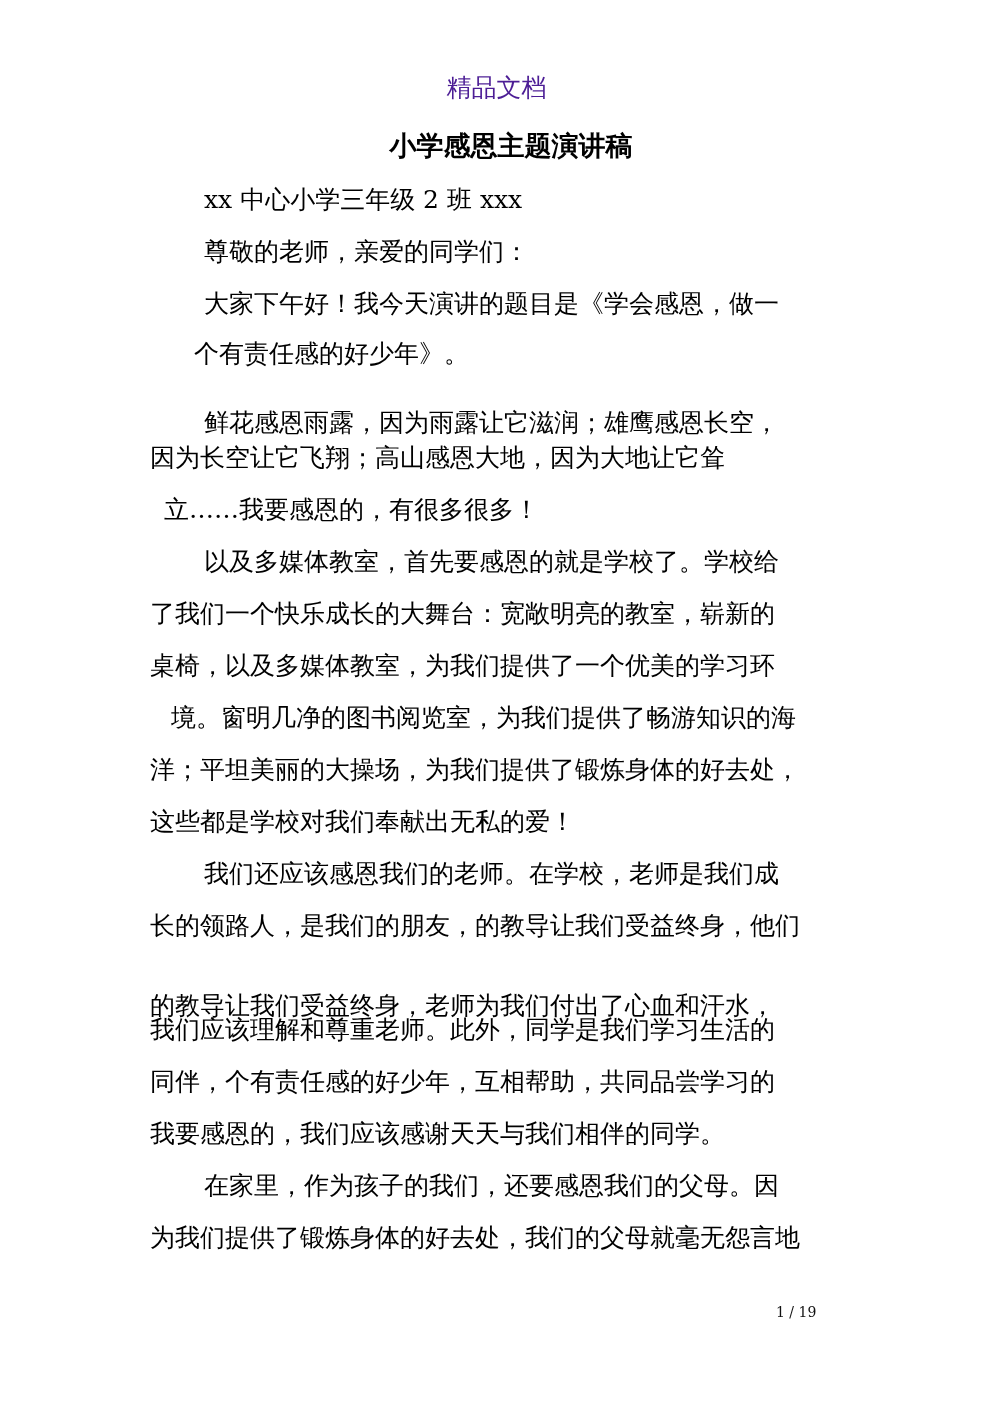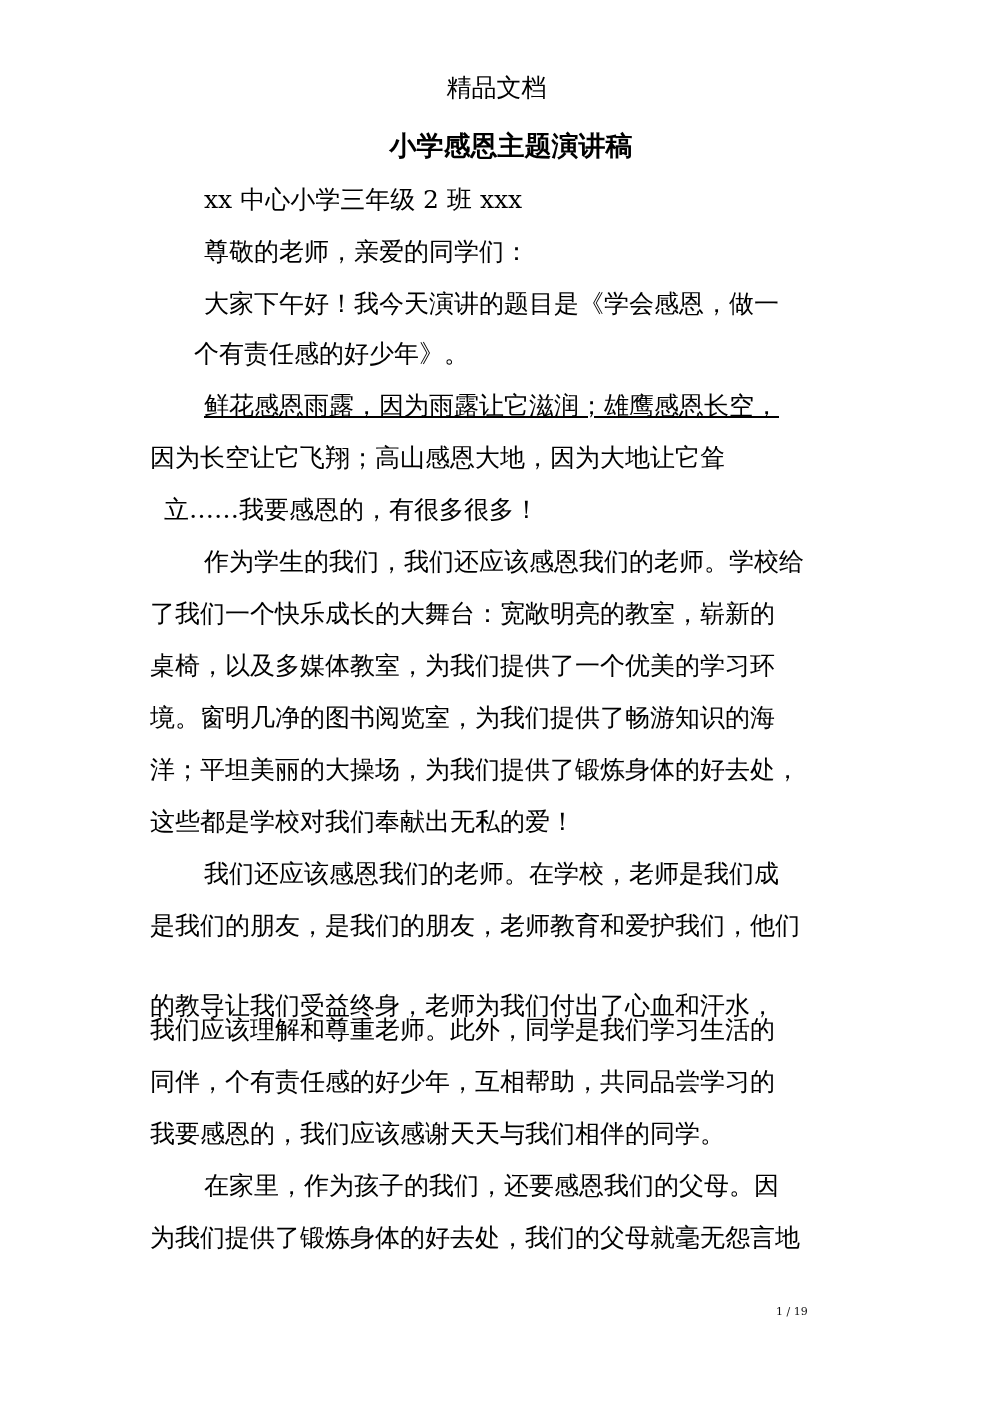--- a/index.html
+++ b/index.html
@@ -15,21 +15,21 @@
       font-family: "DejaVu Serif", "Liberation Serif", serif;
       color: #000000;
     }
     .header {
       position: absolute;
       top: 72px;
       left: 0;
       width: 993px;
       text-align: center;
       font-size: 25px;
-      color: #000000;
+      color: #4c1d95;
       line-height: 32px;
     }
     .title {
       position: absolute;
       top: 128px;
       left: 0;
       width: 1022px;
       text-align: center;
       font-size: 27px;
       font-weight: bold;
@@ -47,48 +47,48 @@
       left: 0;
       white-space: nowrap;
       line-height: 36px;
       height: 36px;
     }
     .indent { left: 54px; }
     .page-number {
       position: absolute;
       top: 1302px;
       left: 776px;
-      font-size: 11px;
+      font-size: 14px;
       line-height: 20px;
       color: #111111;
     }
   </style>
 </head>
 <body>
 
 <div>
   <div class="header">精品文档</div>
   <div class="title">小学感恩主题演讲稿</div>
 
   <div class="body-text">
     <div class="line indent" style="top: 2px;">xx 中心小学三年级 2 班  xxx</div>
     <div class="line indent" style="top: 54px;">尊敬的老师，亲爱的同学们：</div>
     <div class="line indent" style="top: 106px;">大家下午好！我今天演讲的题目是《学会感恩，做一</div>
     <div class="line" style="top: 156px; margin-left: 44px;">个有责任感的好少年》。</div>
-    <div class="line indent" style="top: 208px; text-decoration: underline;">鲜花感恩雨露，因为雨露让它滋润；雄鹰感恩长空，</div>
+    <div class="line indent" style="top: 225px;">鲜花感恩雨露，因为雨露让它滋润；雄鹰感恩长空，</div>
     <div class="line" style="top: 260px;">因为长空让它飞翔；高山感恩大地，因为大地让它耸</div>
     <div class="line" style="top: 312px; margin-left: 14px;">立……我要感恩的，有很多很多！</div>
-    <div class="line indent" style="top: 364px;">作为学生的我们，我们还应该感恩我们的老师。学校给</div>
+    <div class="line indent" style="top: 364px;">以及多媒体教室，首先要感恩的就是学校了。学校给</div>
     <div class="line" style="top: 416px;">了我们一个快乐成长的大舞台：宽敞明亮的教室，崭新的</div>
     <div class="line" style="top: 468px;">桌椅，以及多媒体教室，为我们提供了一个优美的学习环</div>
-    <div class="line" style="top: 520px;">境。窗明几净的图书阅览室，为我们提供了畅游知识的海</div>
+    <div class="line" style="top: 520px; margin-left: 21px;">境。窗明几净的图书阅览室，为我们提供了畅游知识的海</div>
     <div class="line" style="top: 572px;">洋；平坦美丽的大操场，为我们提供了锻炼身体的好去处，</div>
     <div class="line" style="top: 624px;">这些都是学校对我们奉献出无私的爱！</div>
     <div class="line indent" style="top: 676px;">我们还应该感恩我们的老师。在学校，老师是我们成</div>
-    <div class="line" style="top: 728px;">是我们的朋友，是我们的朋友，老师教育和爱护我们，他们</div>
+    <div class="line" style="top: 728px;">长的领路人，是我们的朋友，的教导让我们受益终身，他们</div>
     <div class="line" style="top: 780px; margin-top: 28px;">的教导让我们受益终身，老师为我们付出了心血和汗水，</div>
     <div class="line" style="top: 832px;">我们应该理解和尊重老师。此外，同学是我们学习生活的</div>
     <div class="line" style="top: 884px;">同伴，个有责任感的好少年，互相帮助，共同品尝学习的</div>
     <div class="line" style="top: 936px;">我要感恩的，我们应该感谢天天与我们相伴的同学。</div>
     <div class="line indent" style="top: 988px;">在家里，作为孩子的我们，还要感恩我们的父母。因</div>
     <div class="line" style="top: 1040px;">为我们提供了锻炼身体的好去处，我们的父母就毫无怨言地</div>
   </div>
 
   <div class="page-number">1 / 19</div>
 </div>

